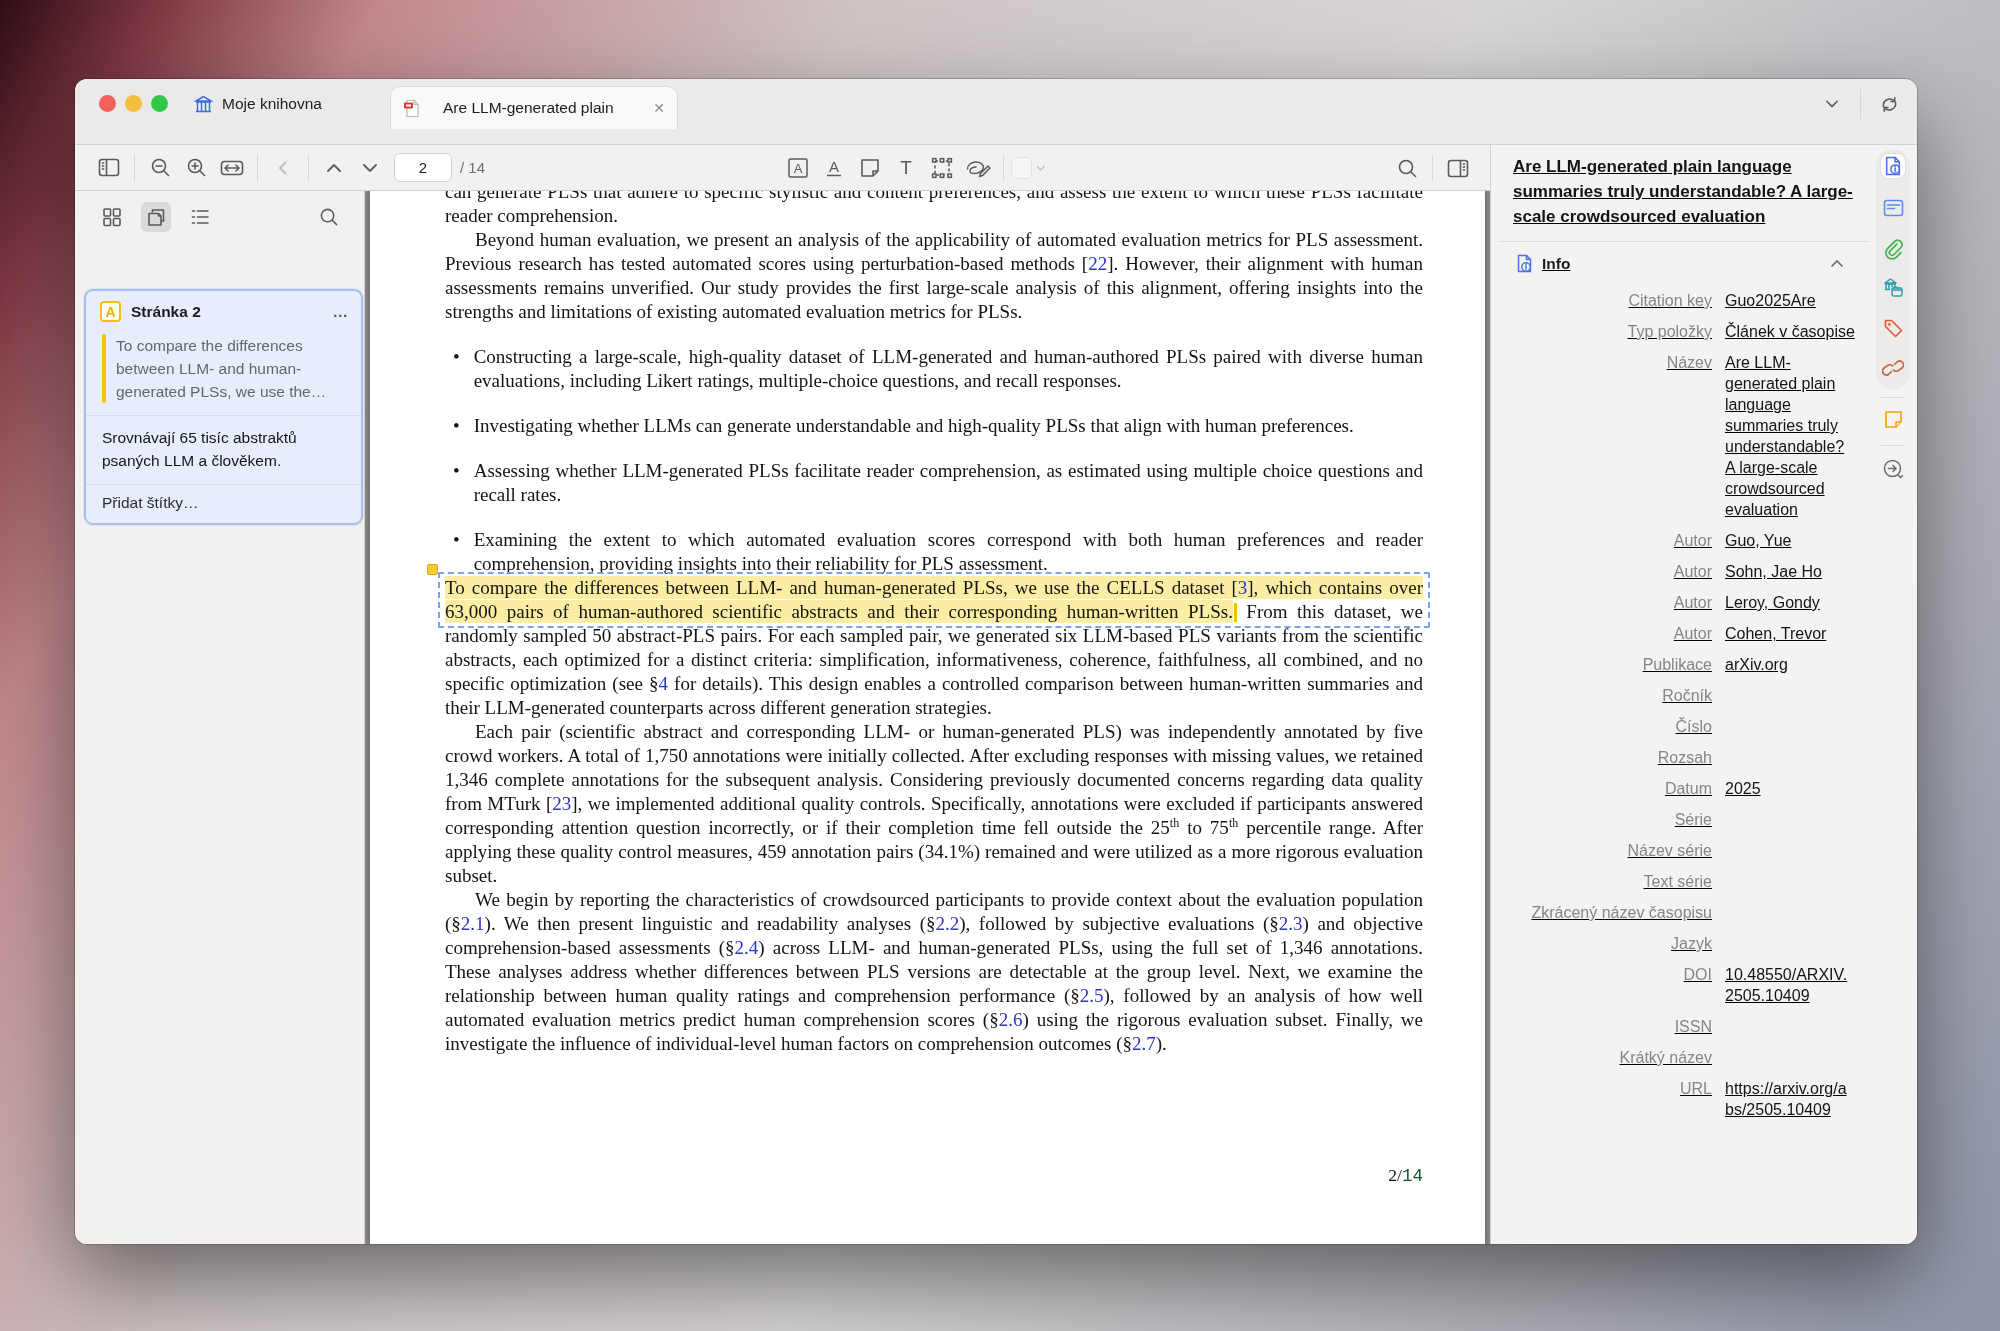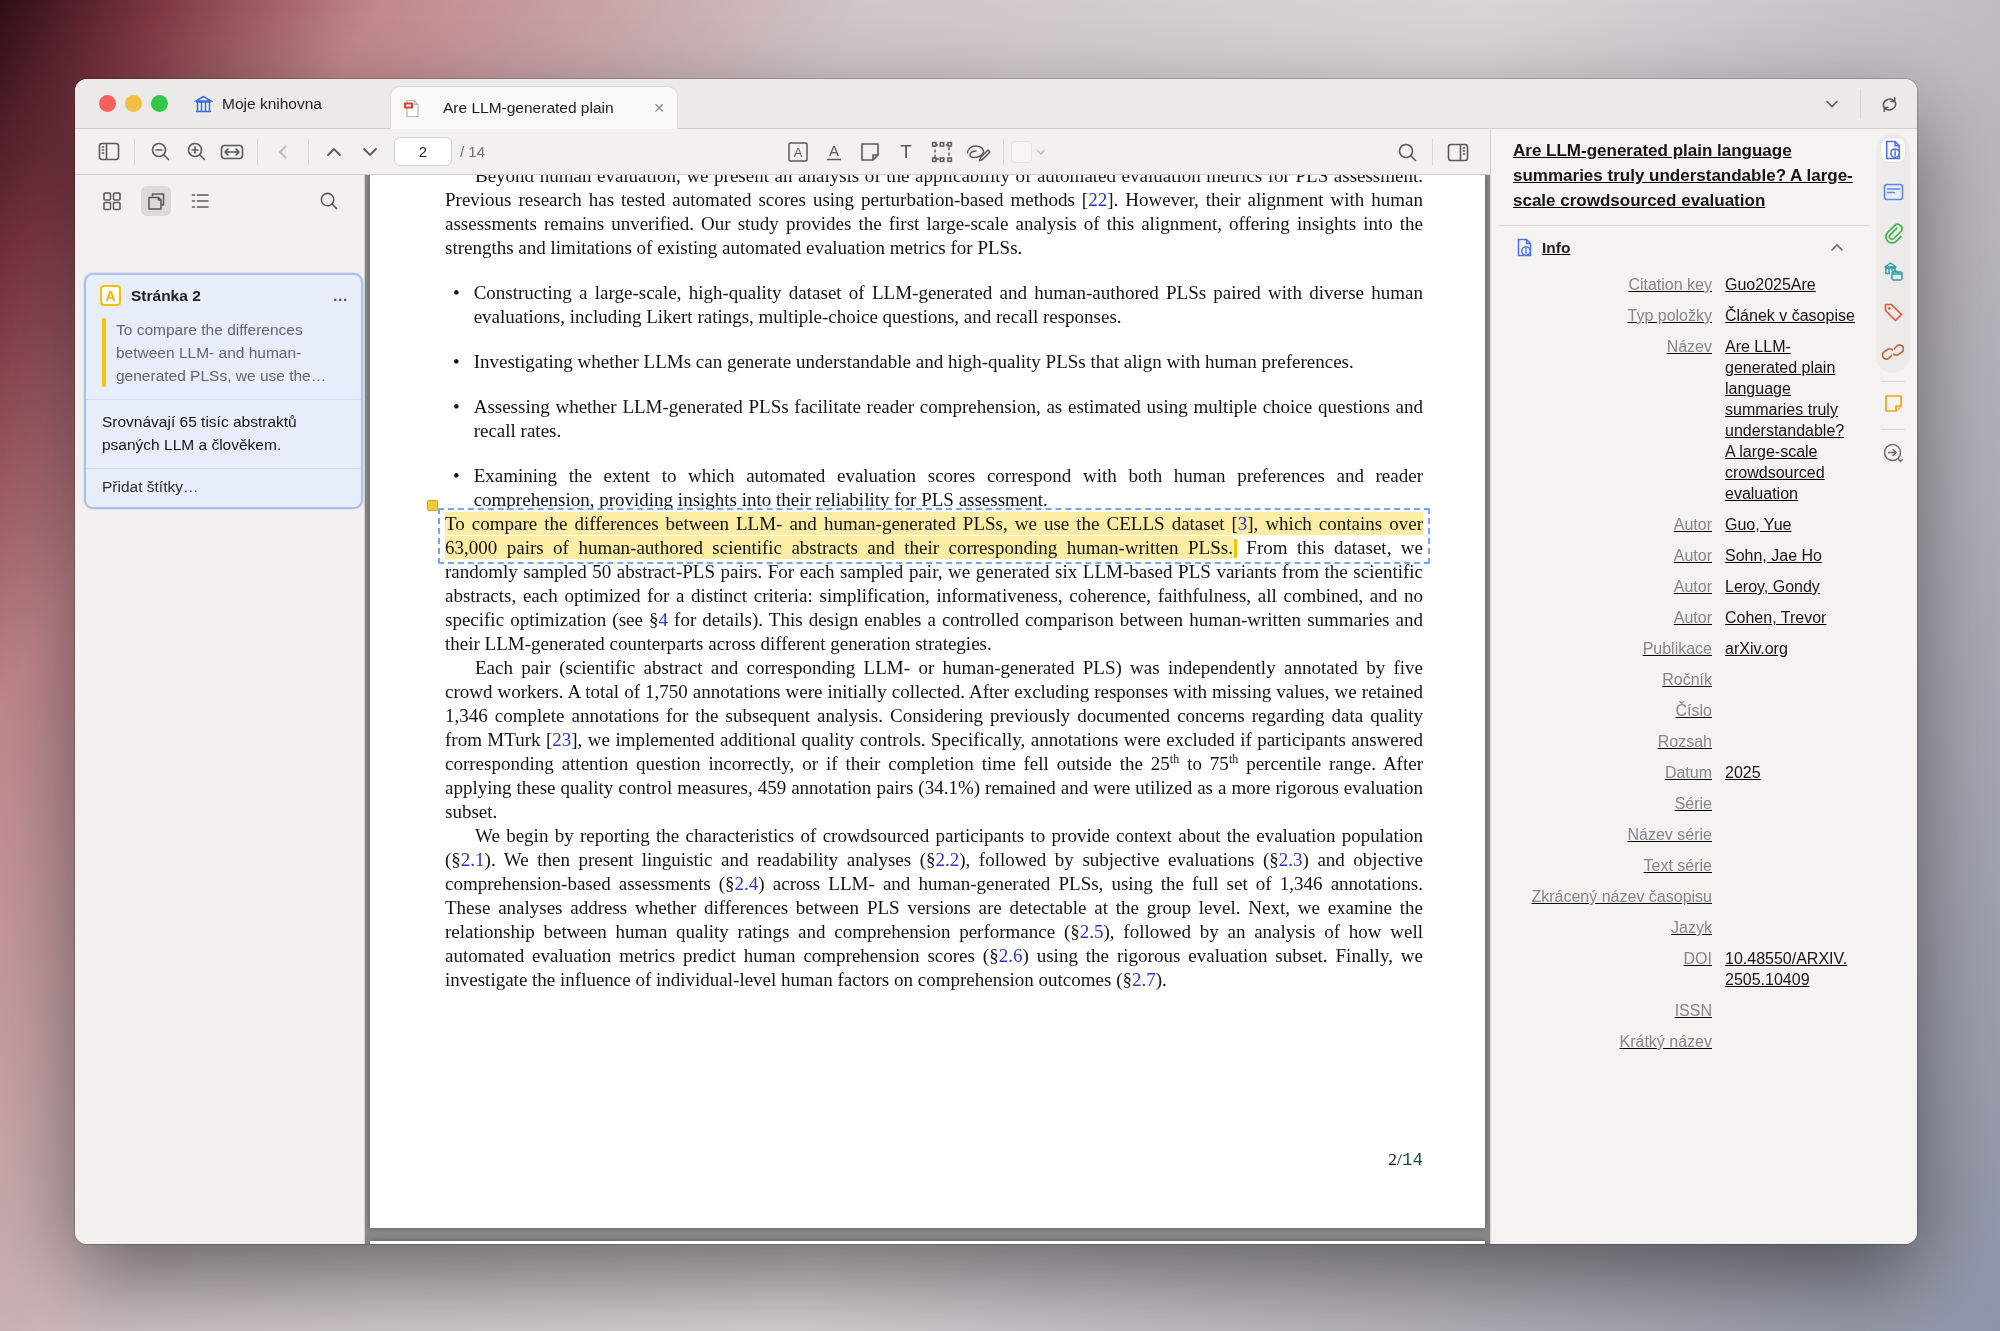--- a/index.html
+++ b/index.html
@@ -10,21 +10,21 @@
     overflow:hidden;
   }
   #screen { position:relative; width:2000px; height:1331px; }
   .window {
     position:absolute; left:75px; top:79px; width:1842px; height:1165px;
     border-radius:12px; overflow:hidden; background:#f2f1f0;
     box-shadow:0 35px 90px rgba(0,0,0,.5), 0 0 0 1px rgba(0,0,0,.18);
     display:flex; flex-direction:column;
   }
   
-  .tabbar { height:50px; background:#ebeae9; border-bottom:1px solid #d2d0cf; position:relative; flex:0 0 auto; }
+  .tabbar { height:66px; background:#ebeae9; border-bottom:1px solid #d2d0cf; position:relative; flex:0 0 auto; }
   .traffic { position:absolute; top:16px; left:24px; display:flex; gap:9px; }
   .traffic span { width:17px; height:17px; border-radius:50%; display:block; }
   .t-red{ background:#f5605a; } .t-yellow{ background:#f6be40; } .t-green{ background:#33c748; }
   .libtab { position:absolute; left:105px; top:0; height:50px; display:flex; align-items:center; gap:9px; padding:0 14px; color:#222; font-size:15.5px; }
   .doctab {
     position:absolute; left:315px; top:7px; width:288px; height:43px;
     background:#faf9f9; border:1px solid #dcdad9; border-bottom:none; border-radius:10px 10px 0 0;
     display:flex; align-items:center; gap:23px; padding:0 12px; font-size:15.5px; color:#1d1d1f;
   }
   .doctab .label { white-space:nowrap; overflow:hidden; flex:1; }
@@ -332,20 +332,21 @@
                 <span class="q-text">To compare the differences between LLM- and human-generated PLSs, we use the…</span>
               </div>
               <div class="anno-comment">Srovnávají 65 tisíc abstraktů psaných LLM a člověkem.</div>
               <div class="anno-tags">Přidat štítky…</div>
             </div>
           </div>
 
           <div class="viewport">
             <div class="pdfpage">
               <div class="pagebody">
+                <p><span>can generate PLSs that adhere to specific stylistic and content preferences, and assess the extent to which these PLSs facilitate reader comprehension.</span></p>
                 <p class="indent p2"><span>Beyond human evaluation, we present an analysis of the applicability of automated evaluation metrics for PLS assessment. Previous research has tested automated scores using perturbation-based methods [</span><span class="cite">22</span><span>]. However, their alignment with human assessments remains unverified. Our study provides the first large-scale analysis of this alignment, offering insights into the strengths and limitations of existing automated evaluation metrics for PLSs.</span></p>
 
                 <div class="bullets">
                   <div class="bullet">
                       <span class="dot">•</span>
                       <span class="btext">Constructing a large-scale, high-quality dataset of LLM-generated and human-authored PLSs paired with diverse human evaluations, including Likert ratings, multiple-choice questions, and recall responses.</span>
                     </div>
                   <div class="bullet">
                       <span class="dot">•</span>
                       <span class="btext">Investigating whether LLMs can generate understandable and high-quality PLSs that align with human preferences.</span>
@@ -473,20 +474,24 @@
                 <span class="fvalue">10.48550/ARXIV.2505.10409</span>
               </div>
             <div class="frow">
                 <span class="flabel">ISSN</span>
                 <span class="fvalue"></span>
               </div>
             <div class="frow">
                 <span class="flabel">Krátký název</span>
                 <span class="fvalue"></span>
               </div>
+            <div class="frow">
+                <span class="flabel">URL</span>
+                <span class="fvalue">https://arxiv.org/abs/2505.10409</span>
+              </div>
           </div>
         </div>
 
         <div class="rail">
           <div class="rail-strip"></div>
           <span class="rail-ic sel" style="top:9px">
             <svg class="icon" width="20" height="20" viewBox="0 0 19 19" fill="none" stroke="#4a72e8" stroke-width="1.5">
               <path d="M3.5 1.5h8l4 4v12h-12z"></path>
                 <path d="M11.5 1.5v4h4"></path>
                 <circle cx="11.5" cy="12.5" r="4" fill="#fff"></circle>

